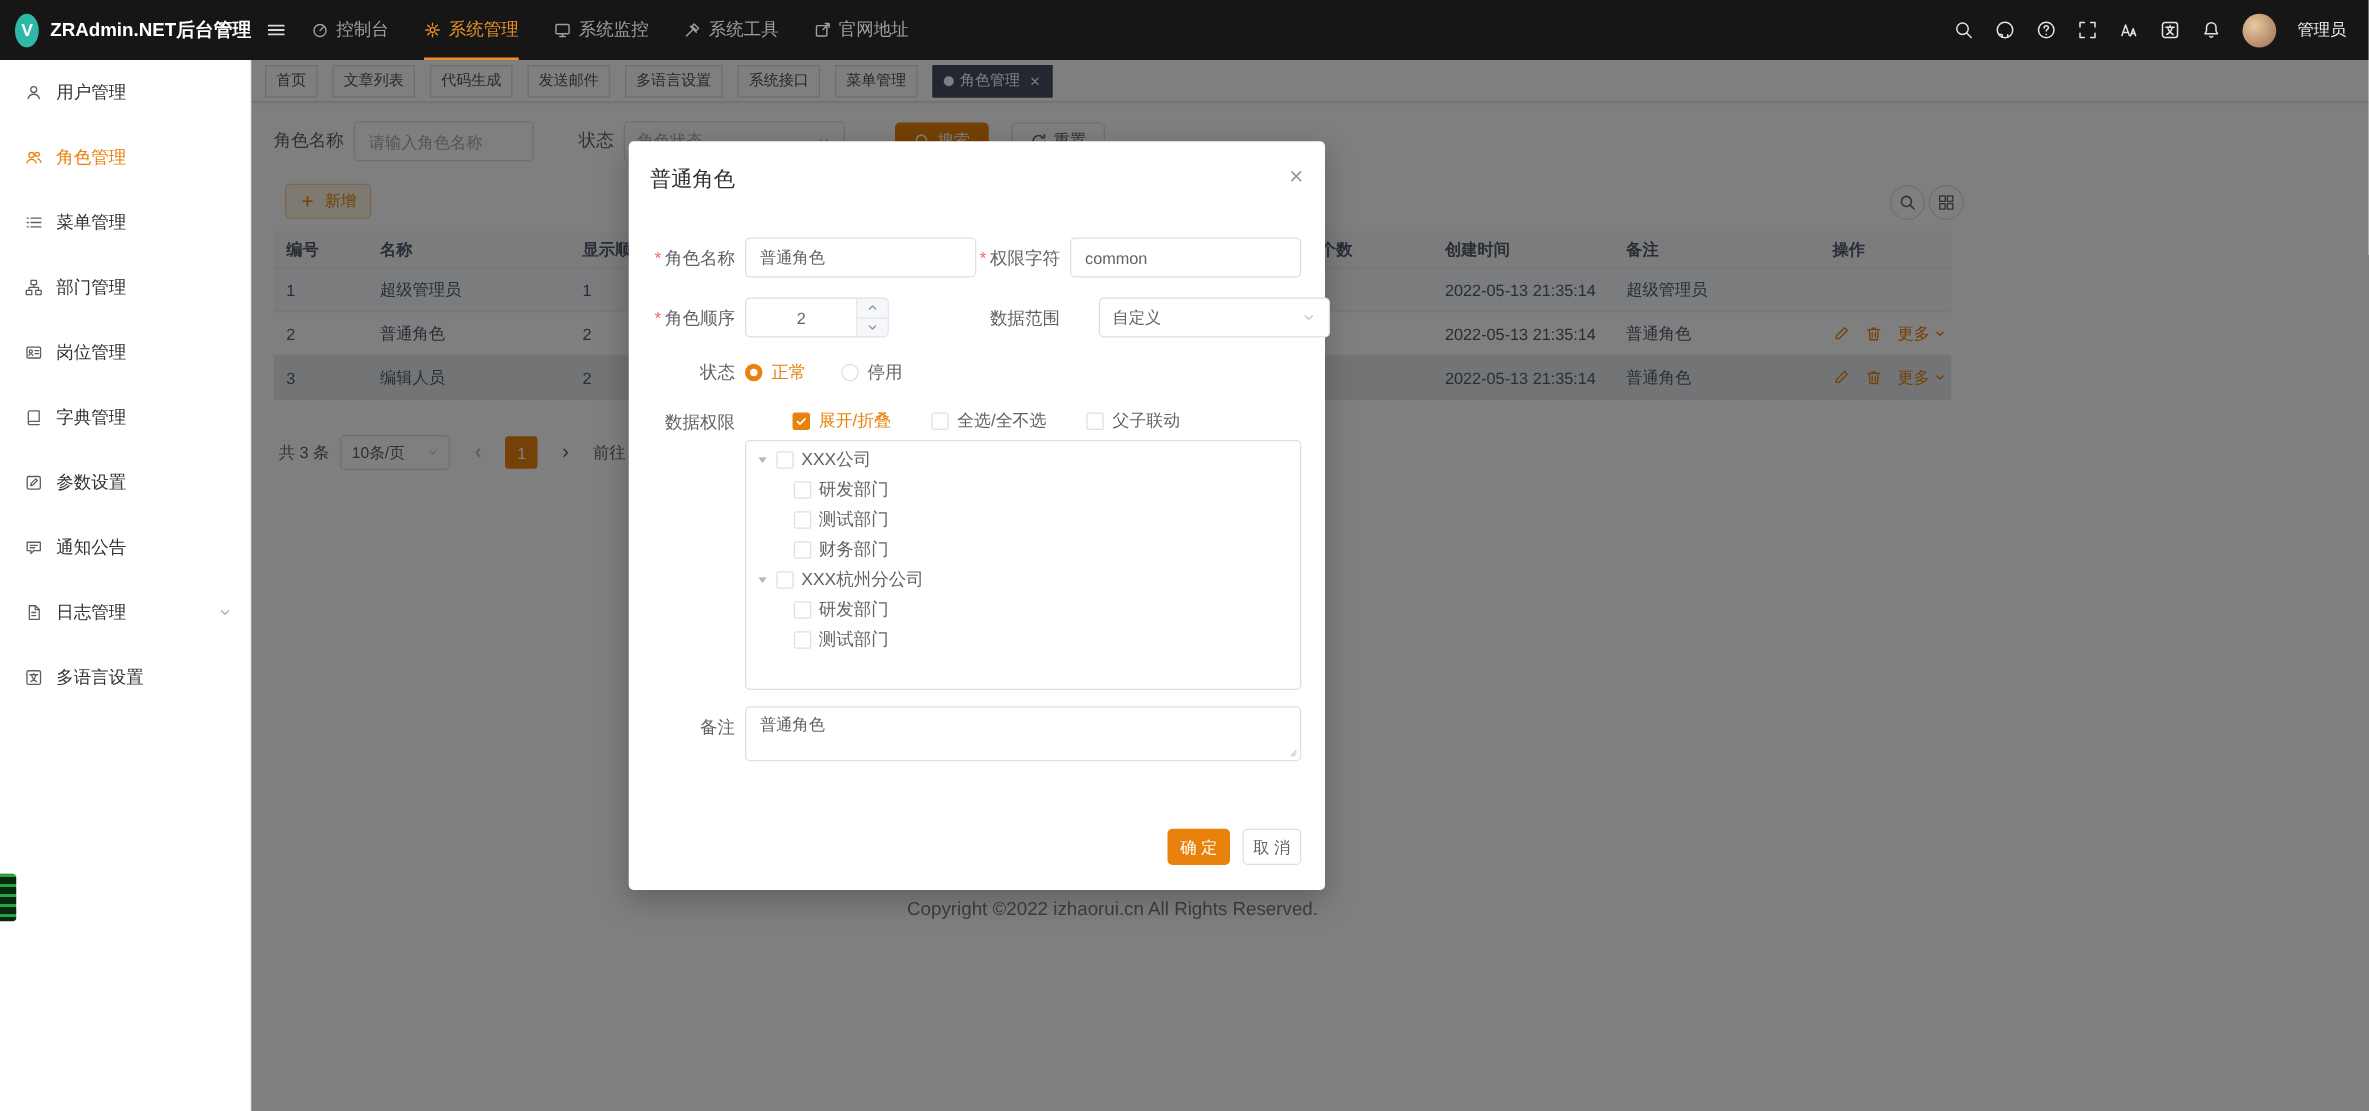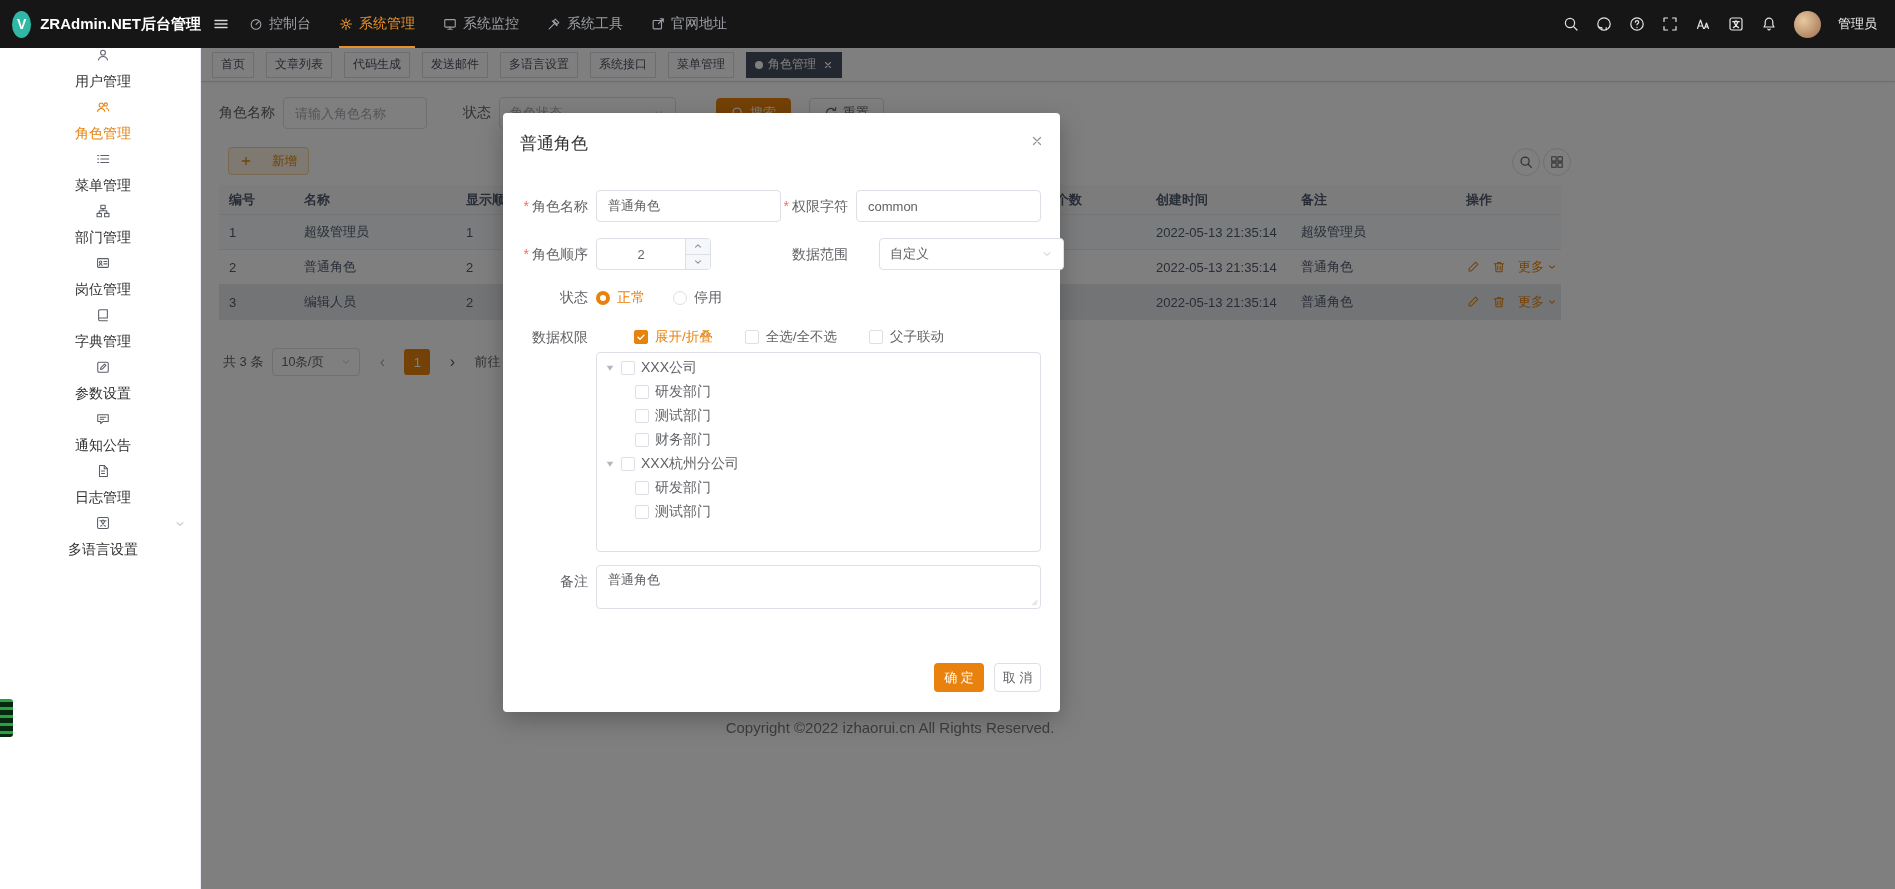--- a/index.html
+++ b/index.html
@@ -21,21 +21,21 @@
   .topnav { display:flex; align-items:center; gap:28px; height:48px; }
   .nav-item { height:48px; display:flex; align-items:center; gap:6px; color:#9d9fa6; font-size:14px; cursor:pointer; }
   .nav-item.active { color:#e8902a; box-shadow:inset 0 -2px 0 #e8902a; }
   .header-right { margin-left:auto; display:flex; align-items:center; gap:17px; padding-right:18px; color:#e4e4e4; }
   .h-icon { cursor:pointer; display:inline-flex; }
   .avatar { width:27px; height:27px; border-radius:50%; background:radial-gradient(circle at 35% 35%, #e8c9a0, #9c6b4e); cursor:pointer; }
   .username { font-size:13px; color:#f0f0f0; }
 
   
   .sidebar { position:absolute; top:48px; left:0; bottom:0; width:201px; background:#fff; border-right:1px solid #ebeef5; z-index:10; }
-  .side-item { height:52px; display:flex; align-items:center; gap:11px; padding:0 14px 0 20px; font-size:14px; color:#303133; cursor:pointer;flex-direction:column; }
+  .side-item { height:52px; display:flex; align-items:center; gap:11px; padding:0 14px 0 20px; font-size:14px; color:#303133; cursor:pointer; }
   .side-item .icon { color:#5a5e66; }
   .side-item.active { color:#e8820c; }
   .side-item.active .icon { color:#e8820c; }
   .side-item .chev { margin-left:auto; color:#a8abb2; }
 
   
   .content { position:absolute; top:48px; left:201px; right:0; bottom:0; background:#fff; }
   .tabsbar { height:34px; display:flex; align-items:center; gap:12px; padding:0 11px; background:#fff; border-bottom:1px solid #d8dce5; box-shadow:0 1px 3px rgba(0,0,0,.06); }
   .tab { height:26px; display:flex; align-items:center; gap:5px; padding:0 8px; border:1px solid #d8dce5; background:#fff; color:#495060; font-size:12px; cursor:pointer; white-space:nowrap; }
   .tab.active { background:#474e5e; border-color:#474e5e; color:#fff; }
@@ -46,21 +46,21 @@
   .f-lab { font-size:14px; white-space:nowrap; }
   .inp { width:144px; height:32px; border:1px solid #dcdfe6; border-radius:4px; padding:0 11px; font-size:13px; color:#606266; margin-left:8px; font-family:inherit; background:#fff; }
   .inp::placeholder { color:#a8abb2; }
   .sel { width:177px; height:32px; border:1px solid #dcdfe6; border-radius:4px; margin-left:8px; display:flex; align-items:center; justify-content:space-between; padding:0 10px; background:#fff; color:#a8abb2; font-size:13px; cursor:pointer; }
   .sel .icon { color:#c0c4cc; }
   .btn { height:30px; border-radius:4px; font-size:13px; display:inline-flex; align-items:center; gap:5px; padding:0 14px; border:1px solid #dcdfe6; background:#fff; color:#606266; cursor:pointer; font-family:inherit; }
   .btn.primary { background:#e8820c; border-color:#e8820c; color:#fff; }
   .filter .btn.primary { margin-left:40px; }
   .filter .btn.plain { margin-left:18px; }
 
-  .add-btn { position:absolute; left:27px; top:99px; height:28px; padding:0 11px; display:flex; align-items:center; gap:20px; background:#fdf2e2; border:1px solid #f3d19e; color:#e08a0b; border-radius:4px; font-size:12.5px; cursor:pointer; font-family:inherit; }
+  .add-btn { position:absolute; left:27px; top:99px; height:28px; padding:0 11px; display:flex; align-items:center; gap:8px; background:#fdf2e2; border:1px solid #f3d19e; color:#e08a0b; border-radius:4px; font-size:12.5px; cursor:pointer; font-family:inherit; }
   .circle-btn { position:absolute; top:100px; width:28px; height:28px; border-radius:50%; border:1px solid #dcdfe6; background:#fff; color:#606266; display:flex; align-items:center; justify-content:center; cursor:pointer; }
 
   .table { position:absolute; top:137px; left:18px; width:1342px; }
   .thead { display:flex; height:30px; background:#f8f8f9; border-bottom:1px solid #e8eaec; }
   .th { padding:0 10px; display:flex; align-items:center; font-size:13px; font-weight:bold; color:#515a6e; white-space:nowrap; overflow:hidden; }
   .tr { display:flex; height:35px; border-bottom:1px solid #e8eaec; background:#fff; }
   .tbody .tr:nth-child(odd) { background:#f7f8fa; }
   .tbody .tr.highlight { background:#e6e9ec; }
   .td { padding:0 10px; display:flex; align-items:center; font-size:13px; color:#515a6e; white-space:nowrap; overflow:hidden; }
   .td.ops { gap:12px; }

